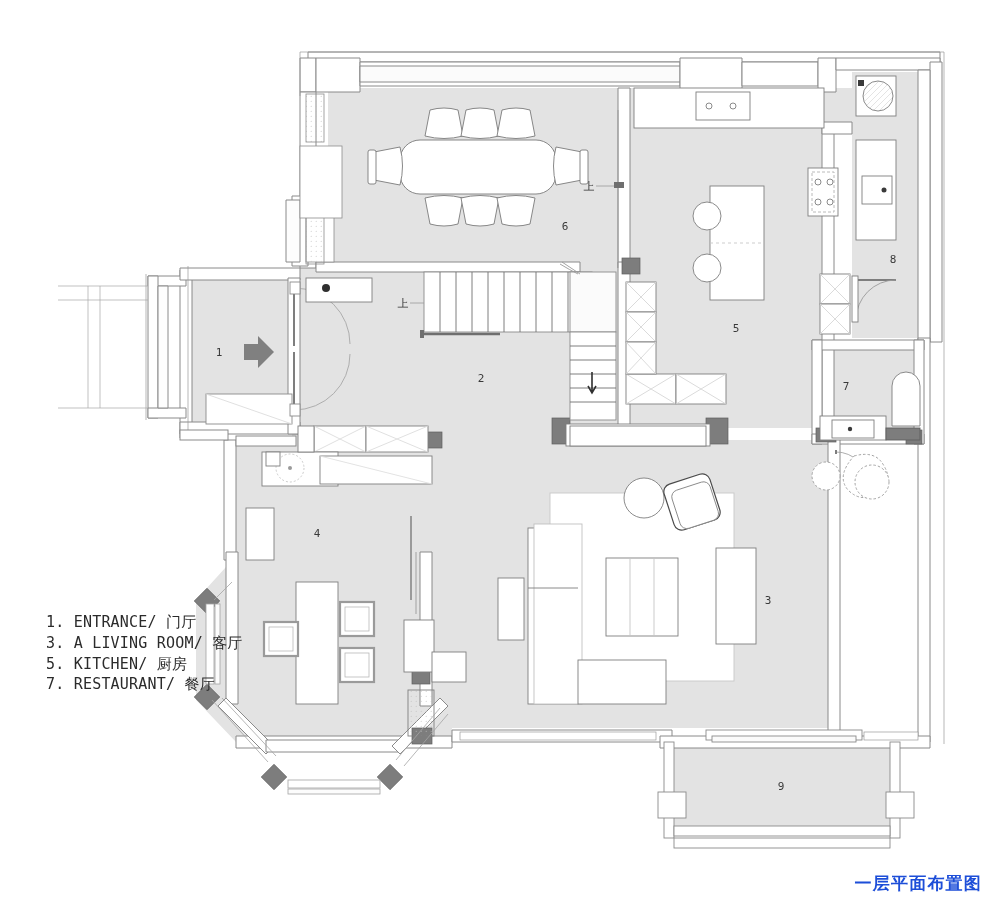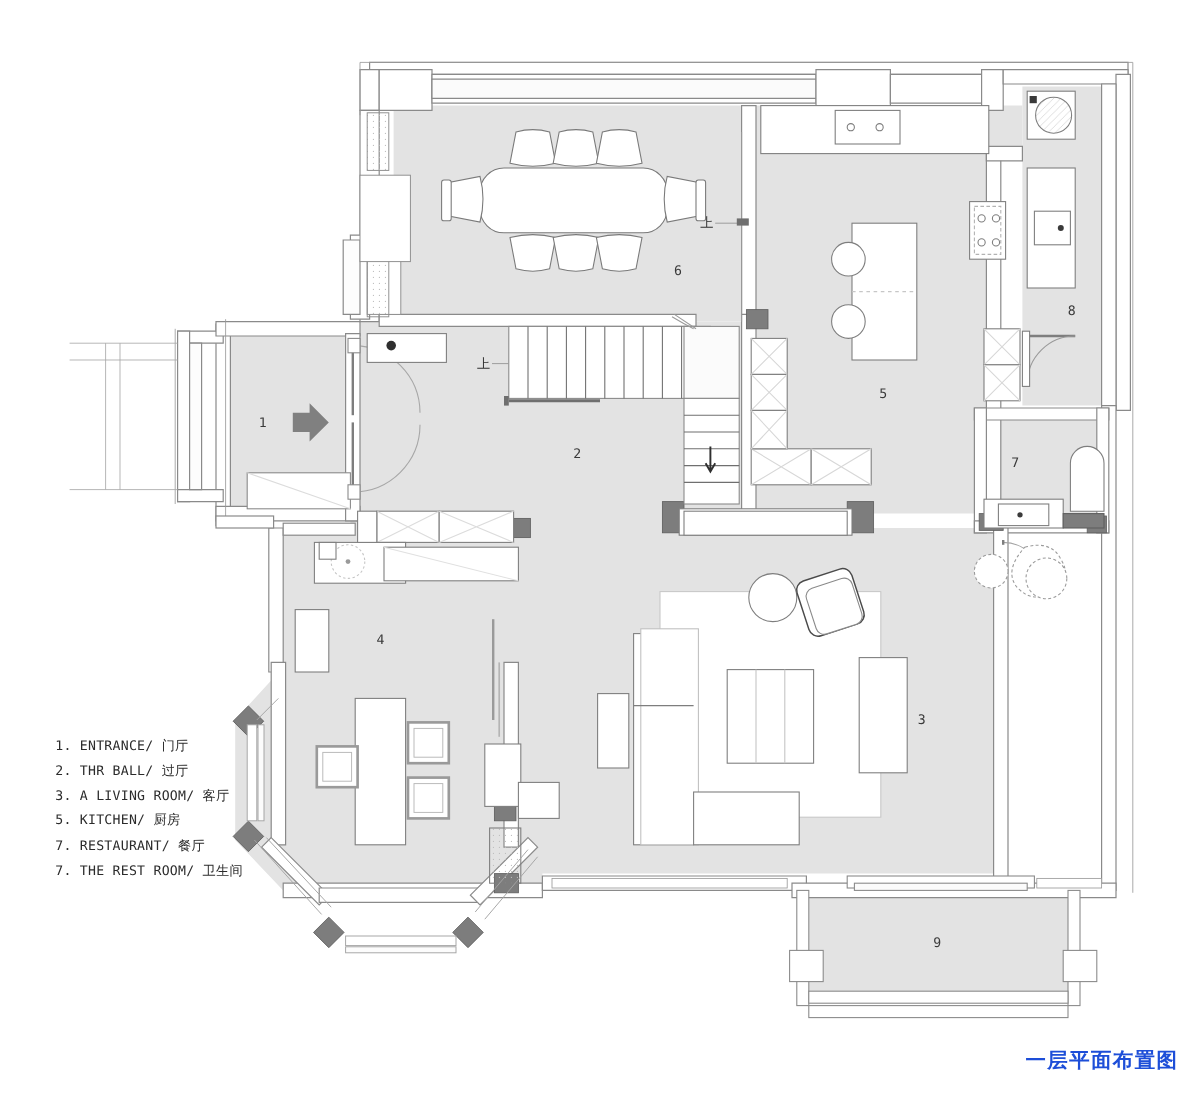--- a/index.html
+++ b/index.html
@@ -8,21 +8,21 @@
     font-family:"DejaVu Sans Mono","Liberation Mono",monospace;
     color:#333;
   }
   #plan-root{position:absolute;inset:0;}
   svg.plan{position:absolute;left:0;top:0;width:1000px;height:911px;display:block;}
 
   
   #legend{
     position:absolute;left:46px;top:612px;width:230px;
     font-family:"DejaVu Sans Mono","Liberation Mono",monospace;
-    font-size:11px;letter-spacing:.2px;color:#2b2b2b;
+    font-size:15px;letter-spacing:.2px;color:#2b2b2b;
     line-height:20.8px;
   }
   #legend .legend-row{white-space:nowrap;}
 
   
   #sheet-title{
     position:absolute;right:18px;top:872px;
     font-family:"DejaVu Sans","Liberation Sans",sans-serif;
     font-size:17px;font-weight:700;color:#1d4ed8;letter-spacing:1.2px;
   }
@@ -439,22 +439,20 @@
   <div class="room-num" style="left:565px;top:226px;">6</div>
   <div class="room-num" style="left:846px;top:386px;">7</div>
   <div class="room-num" style="left:893px;top:259px;">8</div>
   <div class="room-num" style="left:781px;top:786px;">9</div>
 
   <div class="up-mark" style="left:403px;top:303px;">上</div>
   <div class="up-mark" style="left:589px;top:186px;">上</div>
 
   <div id="legend">
     <div class="legend-row">1. ENTRANCE/ 门厅</div>
-    <div class="legend-row">2. THR BALL/ 过厅</div>
     <div class="legend-row">3. A LIVING ROOM/ 客厅</div>
     <div class="legend-row">5. KITCHEN/ 厨房</div>
     <div class="legend-row">7. RESTAURANT/ 餐厅</div>
-    <div class="legend-row">7. THE REST ROOM/ 卫生间</div>
   </div>
 
   <div id="sheet-title">一层平面布置图</div>
 
 </div>
 
 </body></html>

